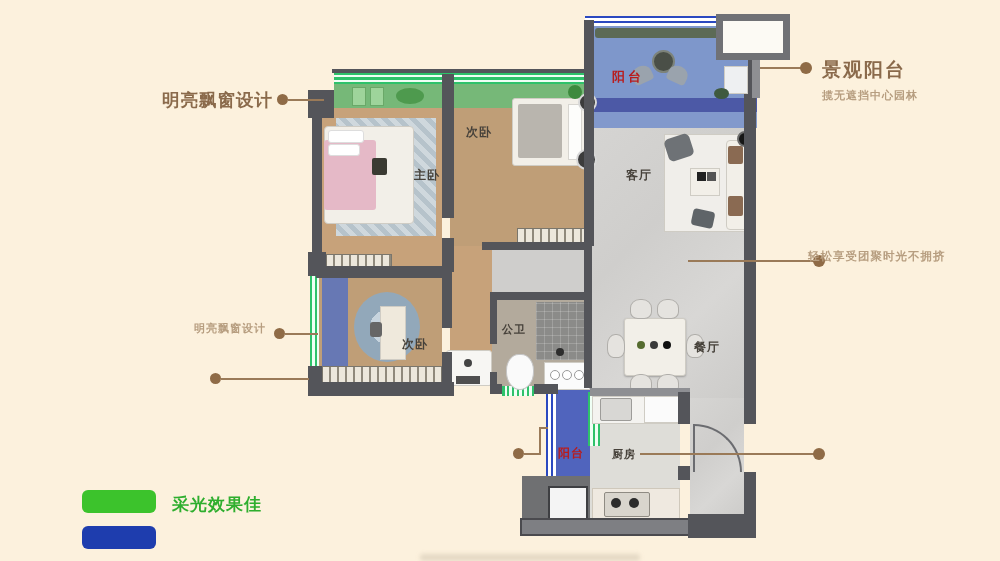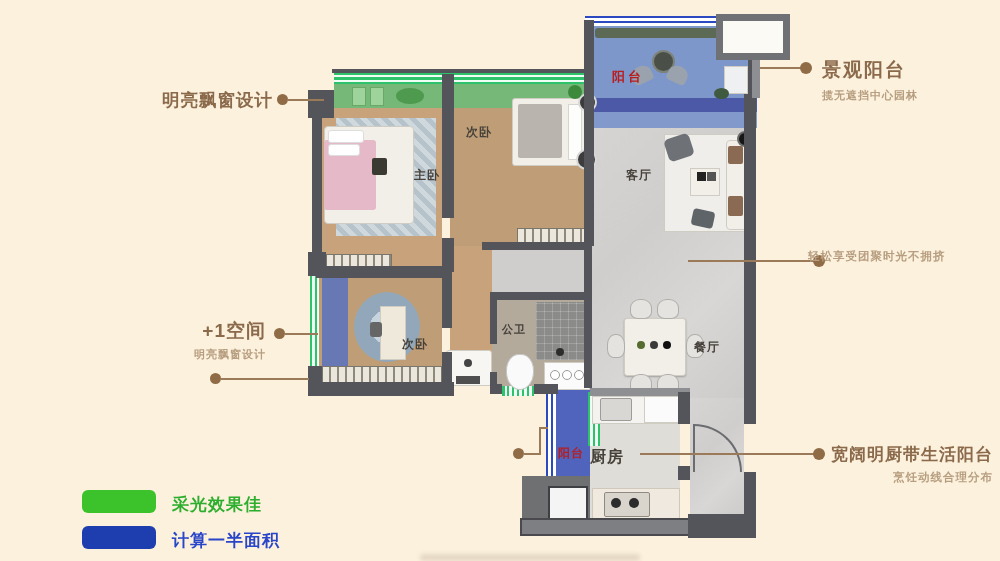--- a/index.html
+++ b/index.html
@@ -187,34 +187,33 @@
     <div class="abs arcdoor" style="left:694px;top:424px;width:46px;height:46px;"></div>
     <div class="abs" style="left:693px;top:424px;width:2px;height:48px;background:#6b6c70;"></div>
 
     <span class="abs lab lab-w" style="left:612px;top:68px;font-size:13px;letter-spacing:3px;">阳台</span>
     <span class="abs lab" style="left:466px;top:124px;font-size:12px;">次卧</span>
     <span class="abs lab" style="left:414px;top:167px;font-size:12px;">主卧</span>
     <span class="abs lab" style="left:626px;top:167px;font-size:12px;">客厅</span>
     <span class="abs lab" style="left:502px;top:322px;font-size:11px;">公卫</span>
     <span class="abs lab" style="left:694px;top:339px;font-size:12px;">餐厅</span>
     <span class="abs lab" style="left:402px;top:336px;font-size:12px;">次卧</span>
-    <span class="abs lab" style="left:590px;top:447px;font-size:16px;">厨房</span>
+    <span class="abs lab" style="left:612px;top:447px;font-size:11px;">厨房</span>
     <span class="abs lab lab-w" style="left:558px;top:445px;font-size:12px;">阳台</span>
 
     <div class="abs" style="left:420px;top:554px;width:220px;height:7px;background:rgba(168,156,132,.28);filter:blur(2px);border-radius:3px;"></div>
   </div>
 
   <div class="abs tr" style="left:110px;top:88px;width:163px;">
     <div class="ct" style="font-size:17.5px;letter-spacing:1px;">明亮飘窗设计</div>
   </div>
   <div class="abs dot" style="left:277px;top:94px;"></div>
   <div class="abs lineh" style="left:288px;top:99px;width:36px;"></div>
 
   <div class="abs tr" style="left:130px;top:318px;width:136px;">
-    <div class="ct" style="font-size:19px;letter-spacing:1px;">+1空间</div>
     <div class="cs" style="font-size:11px;letter-spacing:1px;margin-top:3px;">明亮飘窗设计</div>
   </div>
   <div class="abs dot" style="left:274px;top:328px;"></div>
   <div class="abs lineh" style="left:285px;top:333px;width:33px;"></div>
 
   <div class="abs tr" style="left:30px;top:361px;width:178px;">
   </div>
   <div class="abs dot" style="left:210px;top:373px;"></div>
   <div class="abs lineh" style="left:221px;top:378px;width:88px;"></div>
 
@@ -231,23 +230,18 @@
   </div>
 
   <div class="abs lineh" style="left:688px;top:260px;width:126px;"></div>
   <div class="abs dot" style="left:813px;top:255px;width:12px;height:12px;"></div>
   <div class="abs" style="left:833px;top:249px;">
     <div class="cs" style="font-size:11.5px;letter-spacing:1px;margin-left:-25px;">轻松享受团聚时光不拥挤</div>
   </div>
 
   <div class="abs lineh" style="left:640px;top:453px;width:174px;"></div>
   <div class="abs dot" style="left:813px;top:448px;width:12px;height:12px;"></div>
-  <div class="abs" style="left:831px;top:443px;">
-    <div class="ct" style="font-size:17px;letter-spacing:1px;">宽阔明厨带生活阳台</div>
-    <div class="cs tr" style="font-size:11.5px;letter-spacing:1px;margin-top:4px;">烹饪动线合理分布</div>
-  </div>
 
   <div class="abs swatch" style="left:82px;top:490px;background:#3cc32c;"></div>
   <span class="abs leglab" style="left:172px;top:493px;color:#2eae2e;">采光效果佳</span>
   <div class="abs swatch" style="left:82px;top:526px;background:#1e3dae;"></div>
-  <span class="abs leglab" style="left:172px;top:529px;color:#2946c9;">计算一半面积</span>
 
 </div>
 
 </body></html>

